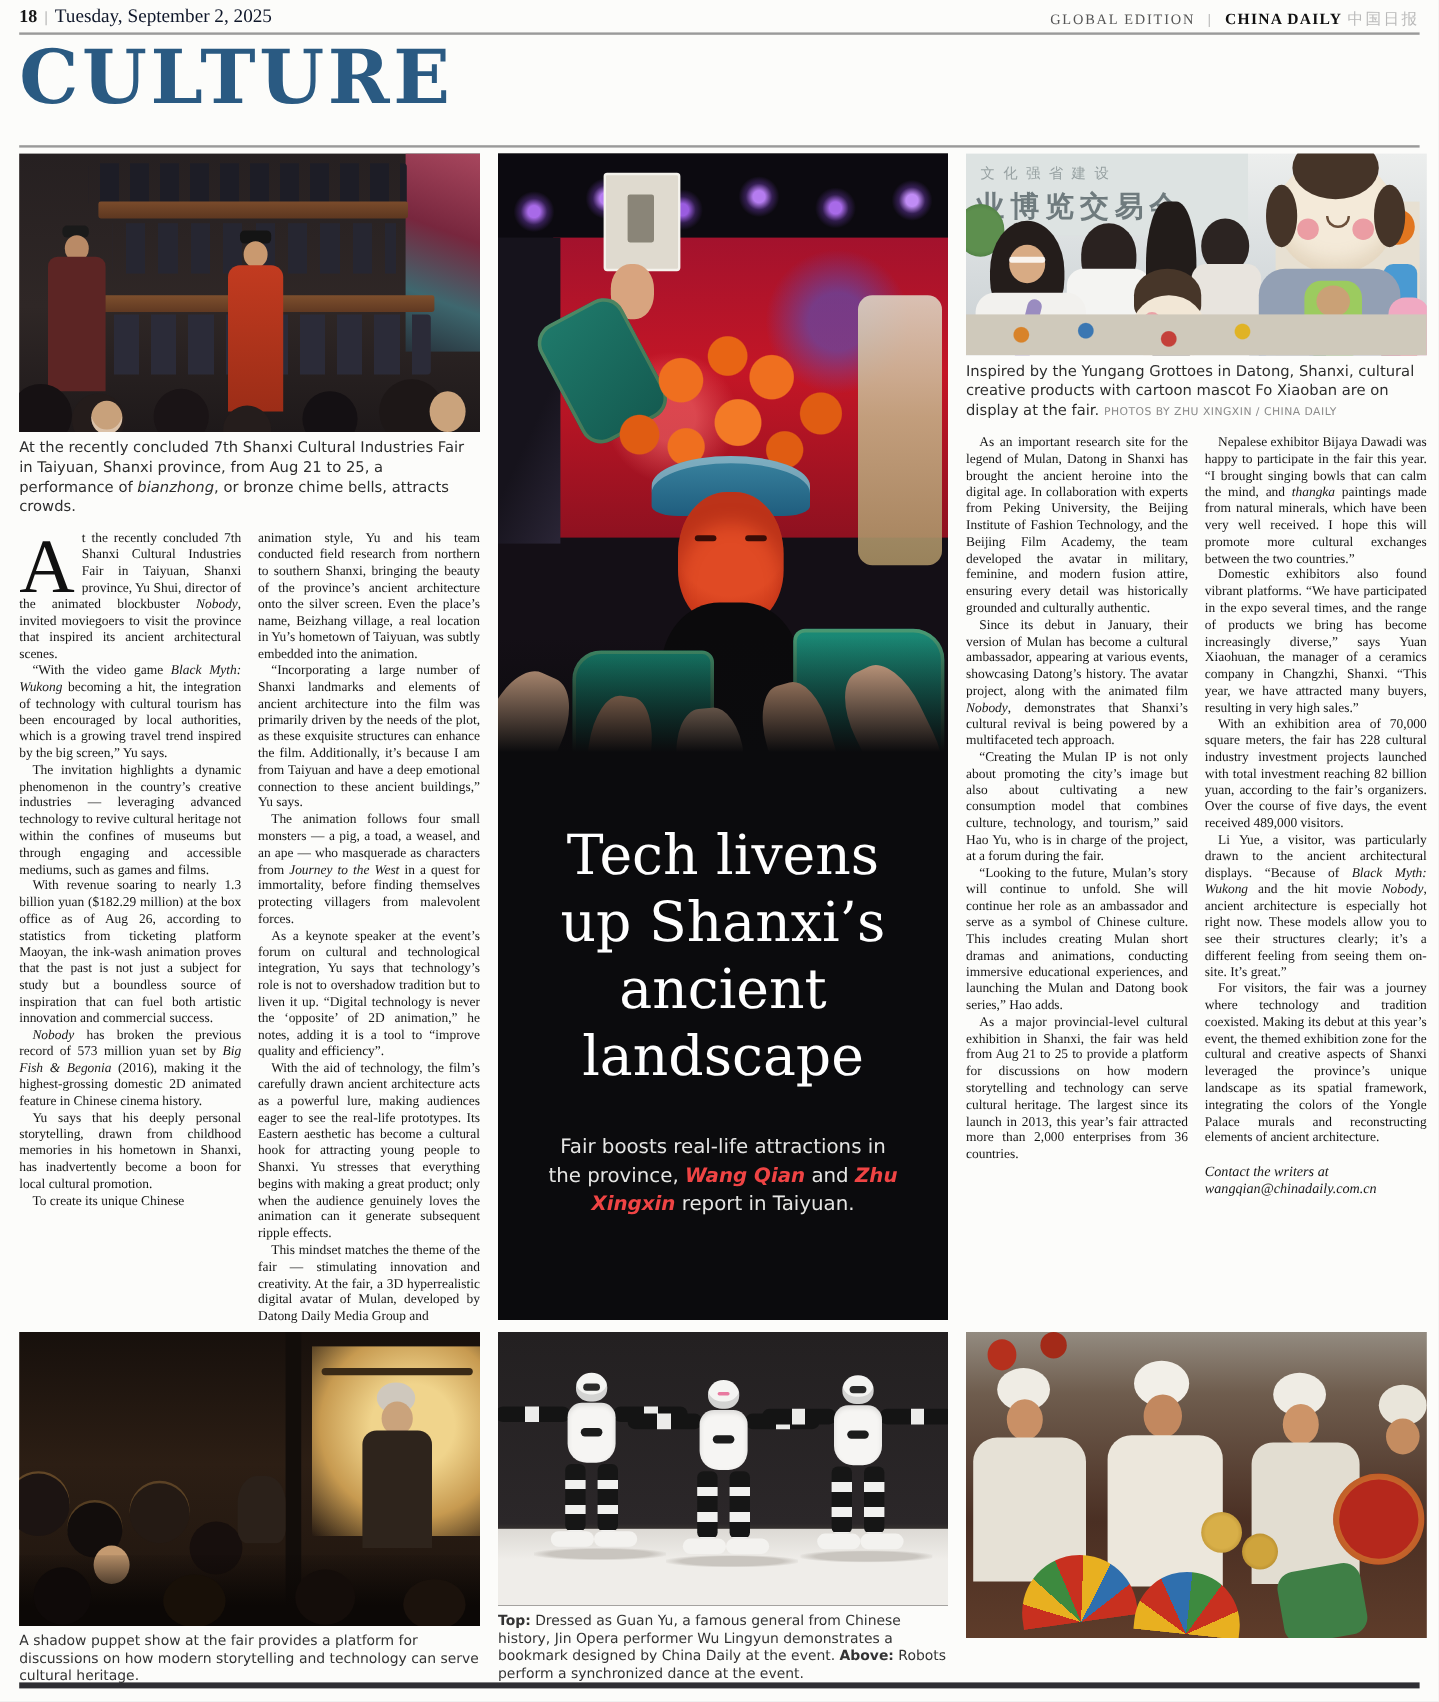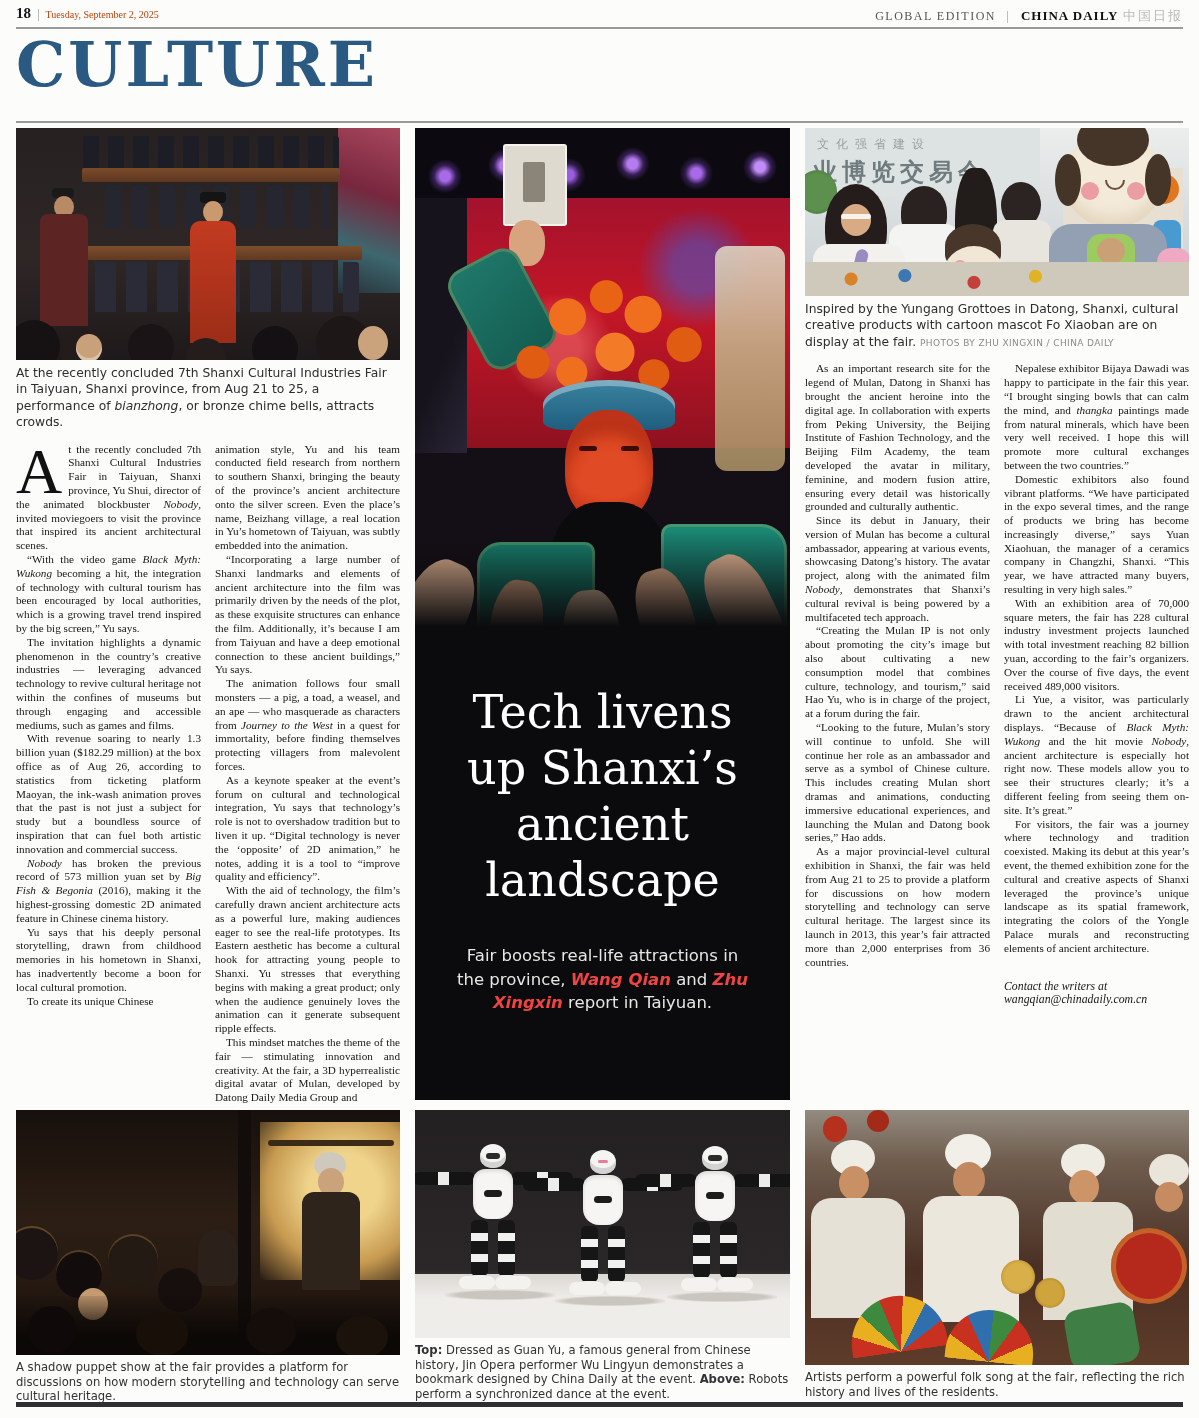--- a/index.html
+++ b/index.html
@@ -3,42 +3,42 @@
 <meta charset="utf-8">
 <style>
   html,body{margin:0;padding:0;background:#e8e8e8;}
   .page{position:relative;width:1199px;height:1418px;background:#fcfcfa;margin:0 auto;overflow:hidden;
         font-family:"Liberation Serif",serif;color:#161616;}
   
   .pagehead{position:absolute;left:16px;right:16px;top:5px;height:22px;font-size:13px;}
   .ph-left{position:absolute;left:0;top:0;}
   .ph-num{font-weight:bold;font-size:15px;}
   .ph-sep{color:#999;margin:0 6px;font-weight:normal;}
-  .ph-date{font-size:10px;color:#c2410c;}
+  .ph-date{font-size:16px;color:#0f172a;}
   .ph-right{position:absolute;right:0;top:2px;font-size:12px;letter-spacing:1.5px;color:#555;}
   .ph-masthead{font-weight:bold;color:#111;font-size:13px;letter-spacing:1px;}
   .ph-cn{color:#b9b9b9;font-size:13px;letter-spacing:2px;}
   .ph-rule{position:absolute;left:16px;right:16px;top:27px;border-top:2px solid #9a9a9a;}
   
   .section-title{position:absolute;left:16px;top:34px;margin:0;font-family:"DejaVu Serif",serif;
         font-weight:700;font-size:62px;line-height:1;color:#2a5a82;letter-spacing:3px;}
   .section-rule{position:absolute;left:16px;right:16px;top:121px;border-top:2px solid #9a9a9a;}
   
   .col-left{position:absolute;left:16px;top:128px;width:384px;}
   .col-center{position:absolute;left:415px;top:128px;width:375px;height:972px;background:#0b0b0d;}
   .col-right{position:absolute;left:805px;top:128px;width:384px;}
   .caption{margin-top:5px;font-family:"DejaVu Sans",sans-serif;font-size:12.3px;line-height:1.33;
         color:#2e2e2e;min-height:49px;}
   .caption i{font-style:italic;}
   .credit{font-size:9px;color:#8a8a8a;letter-spacing:.4px;font-family:"DejaVu Sans",sans-serif;}
   .textcols{margin-top:8px;display:flex;gap:14px;}
   .tcol{width:185px;height:684px;overflow:hidden;font-size:11.2px;line-height:13.8px;text-align:justify;}
   .para{margin:0;text-indent:11px;}
   .para.first,.para.noindent{text-indent:0;}
-  .para.contact{text-indent:0;margin-top:24px;font-style:italic;font-size:11.8px;}
+  .para.contact{text-indent:0;margin-top:14px;font-style:italic;font-size:11.8px;}
   .dropcap{float:left;font-size:64px;line-height:52px;padding:3px 6px 0 0;font-family:"Liberation Serif",serif;color:#111;}
   
   .headline{margin:44px 0 0;text-align:center;color:#ffffff;font-family:"DejaVu Serif",serif;
         font-weight:400;font-size:46px;line-height:1.22;white-space:pre-line;}
   .standfirst{margin:36px auto 0;width:302px;text-align:center;color:#e6e6e4;
         font-family:"DejaVu Sans",sans-serif;font-size:16.5px;line-height:1.42;}
   .standfirst b{color:#ef4444;font-style:italic;}
   
   .bottom-left{position:absolute;left:16px;top:1110px;width:384px;}
   .bottom-center{position:absolute;left:415px;top:1110px;width:375px;}
@@ -343,17 +343,16 @@
       <span style="top:92px;left:238px;width:90px;height:118px;background:#e2ddd1;border-radius:18px 18px 0 0;"></span>
       <span style="top:44px;left:344px;width:40px;height:34px;background:#e9e5da;border-radius:50%;"></span>
       <span style="top:72px;left:350px;width:28px;height:30px;background:#c48c60;border-radius:50%;"></span>
       <span style="top:118px;left:306px;width:76px;height:76px;background:radial-gradient(circle,#b5281c 0 62%,#7e150f 100%);border-radius:50%;box-shadow:inset 0 0 0 5px rgba(220,170,60,.45);"></span>
       <span style="top:150px;left:196px;width:34px;height:34px;background:radial-gradient(circle,#d8af48 0 55%,#a77d26 100%);border-radius:50%;"></span>
       <span style="top:168px;left:230px;width:30px;height:30px;background:radial-gradient(circle,#cfa43c 0 55%,#9c7422 100%);border-radius:50%;"></span>
       <span style="top:186px;left:44px;width:96px;height:56px;border-radius:96px 96px 0 0;transform:rotate(-8deg);background:conic-gradient(from -90deg at 50% 100%, #c8301f 0 25deg, #e8b020 25deg 50deg, #3d8a3f 50deg 75deg, #c8301f 75deg 100deg, #e8b020 100deg 125deg, #2f6fae 125deg 150deg, #c8301f 150deg 180deg, transparent 180deg);"></span>
       <span style="top:200px;left:142px;width:88px;height:52px;border-radius:88px 88px 0 0;transform:rotate(6deg);background:conic-gradient(from -90deg at 50% 100%, #e8b020 0 30deg, #c8301f 30deg 60deg, #2f6fae 60deg 90deg, #3d8a3f 90deg 120deg, #c8301f 120deg 150deg, #e8b020 150deg 180deg, transparent 180deg);"></span>
       <span style="top:196px;left:262px;width:70px;height:60px;background:#3f7f46;border-radius:14px;transform:rotate(-10deg);"></span>
     </div>
-    <p class="bcap">Artists perform a powerful folk song at the fair, reflecting the rich history and lives of the residents.</p>
   </div>
 
   <div class="bottom-rule"></div>
 </div>
 
 </body></html>

